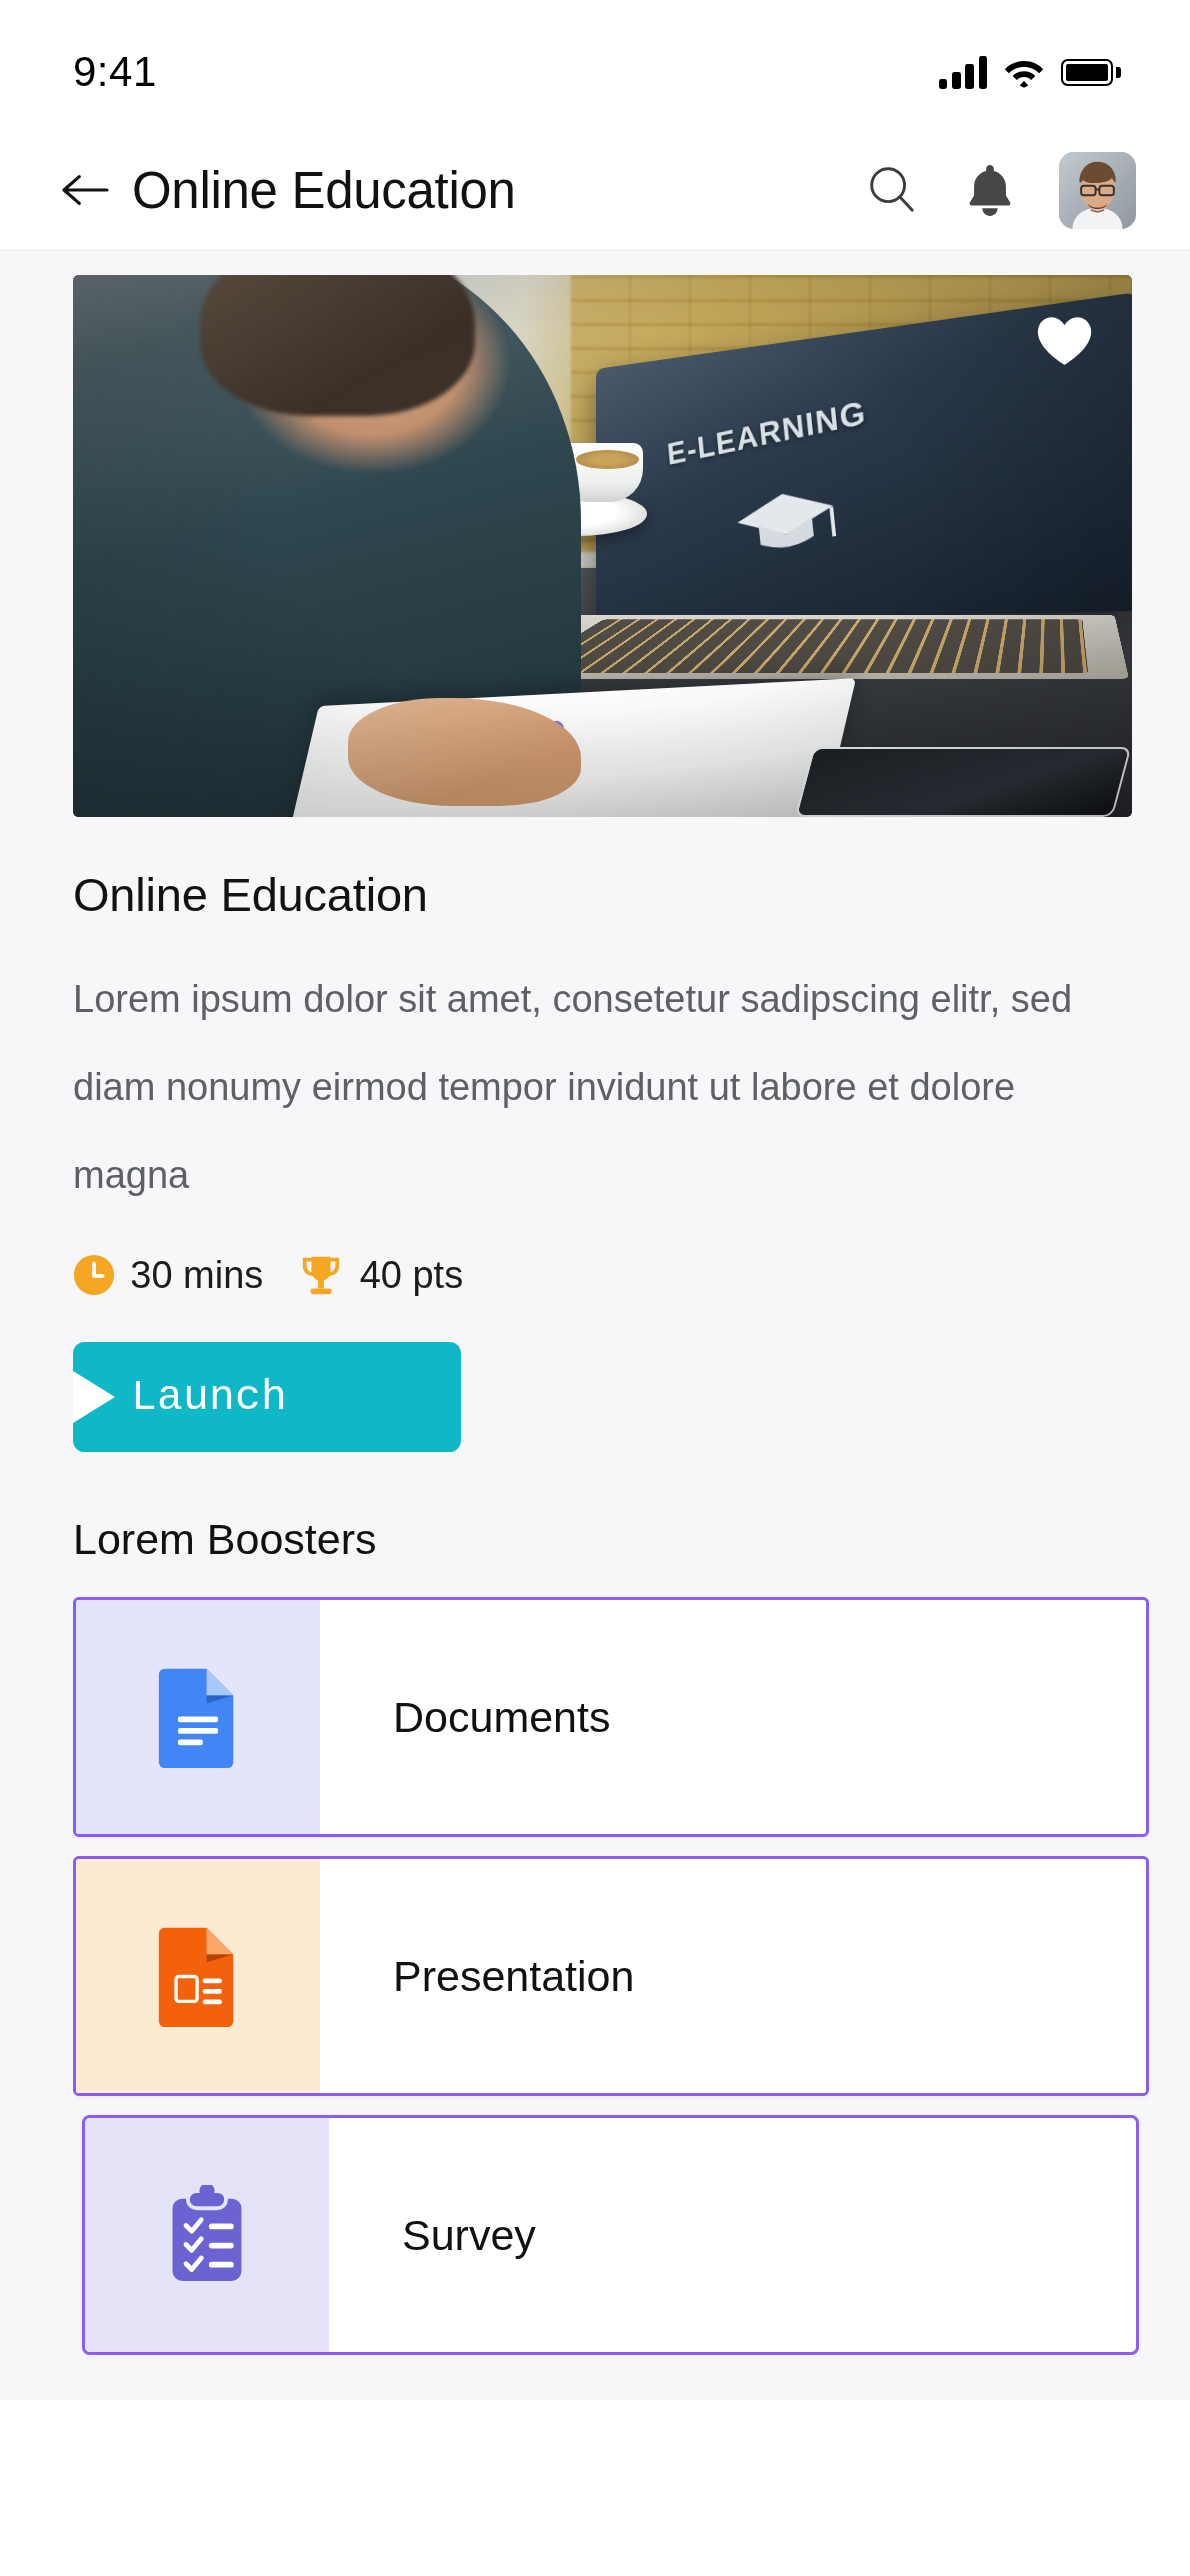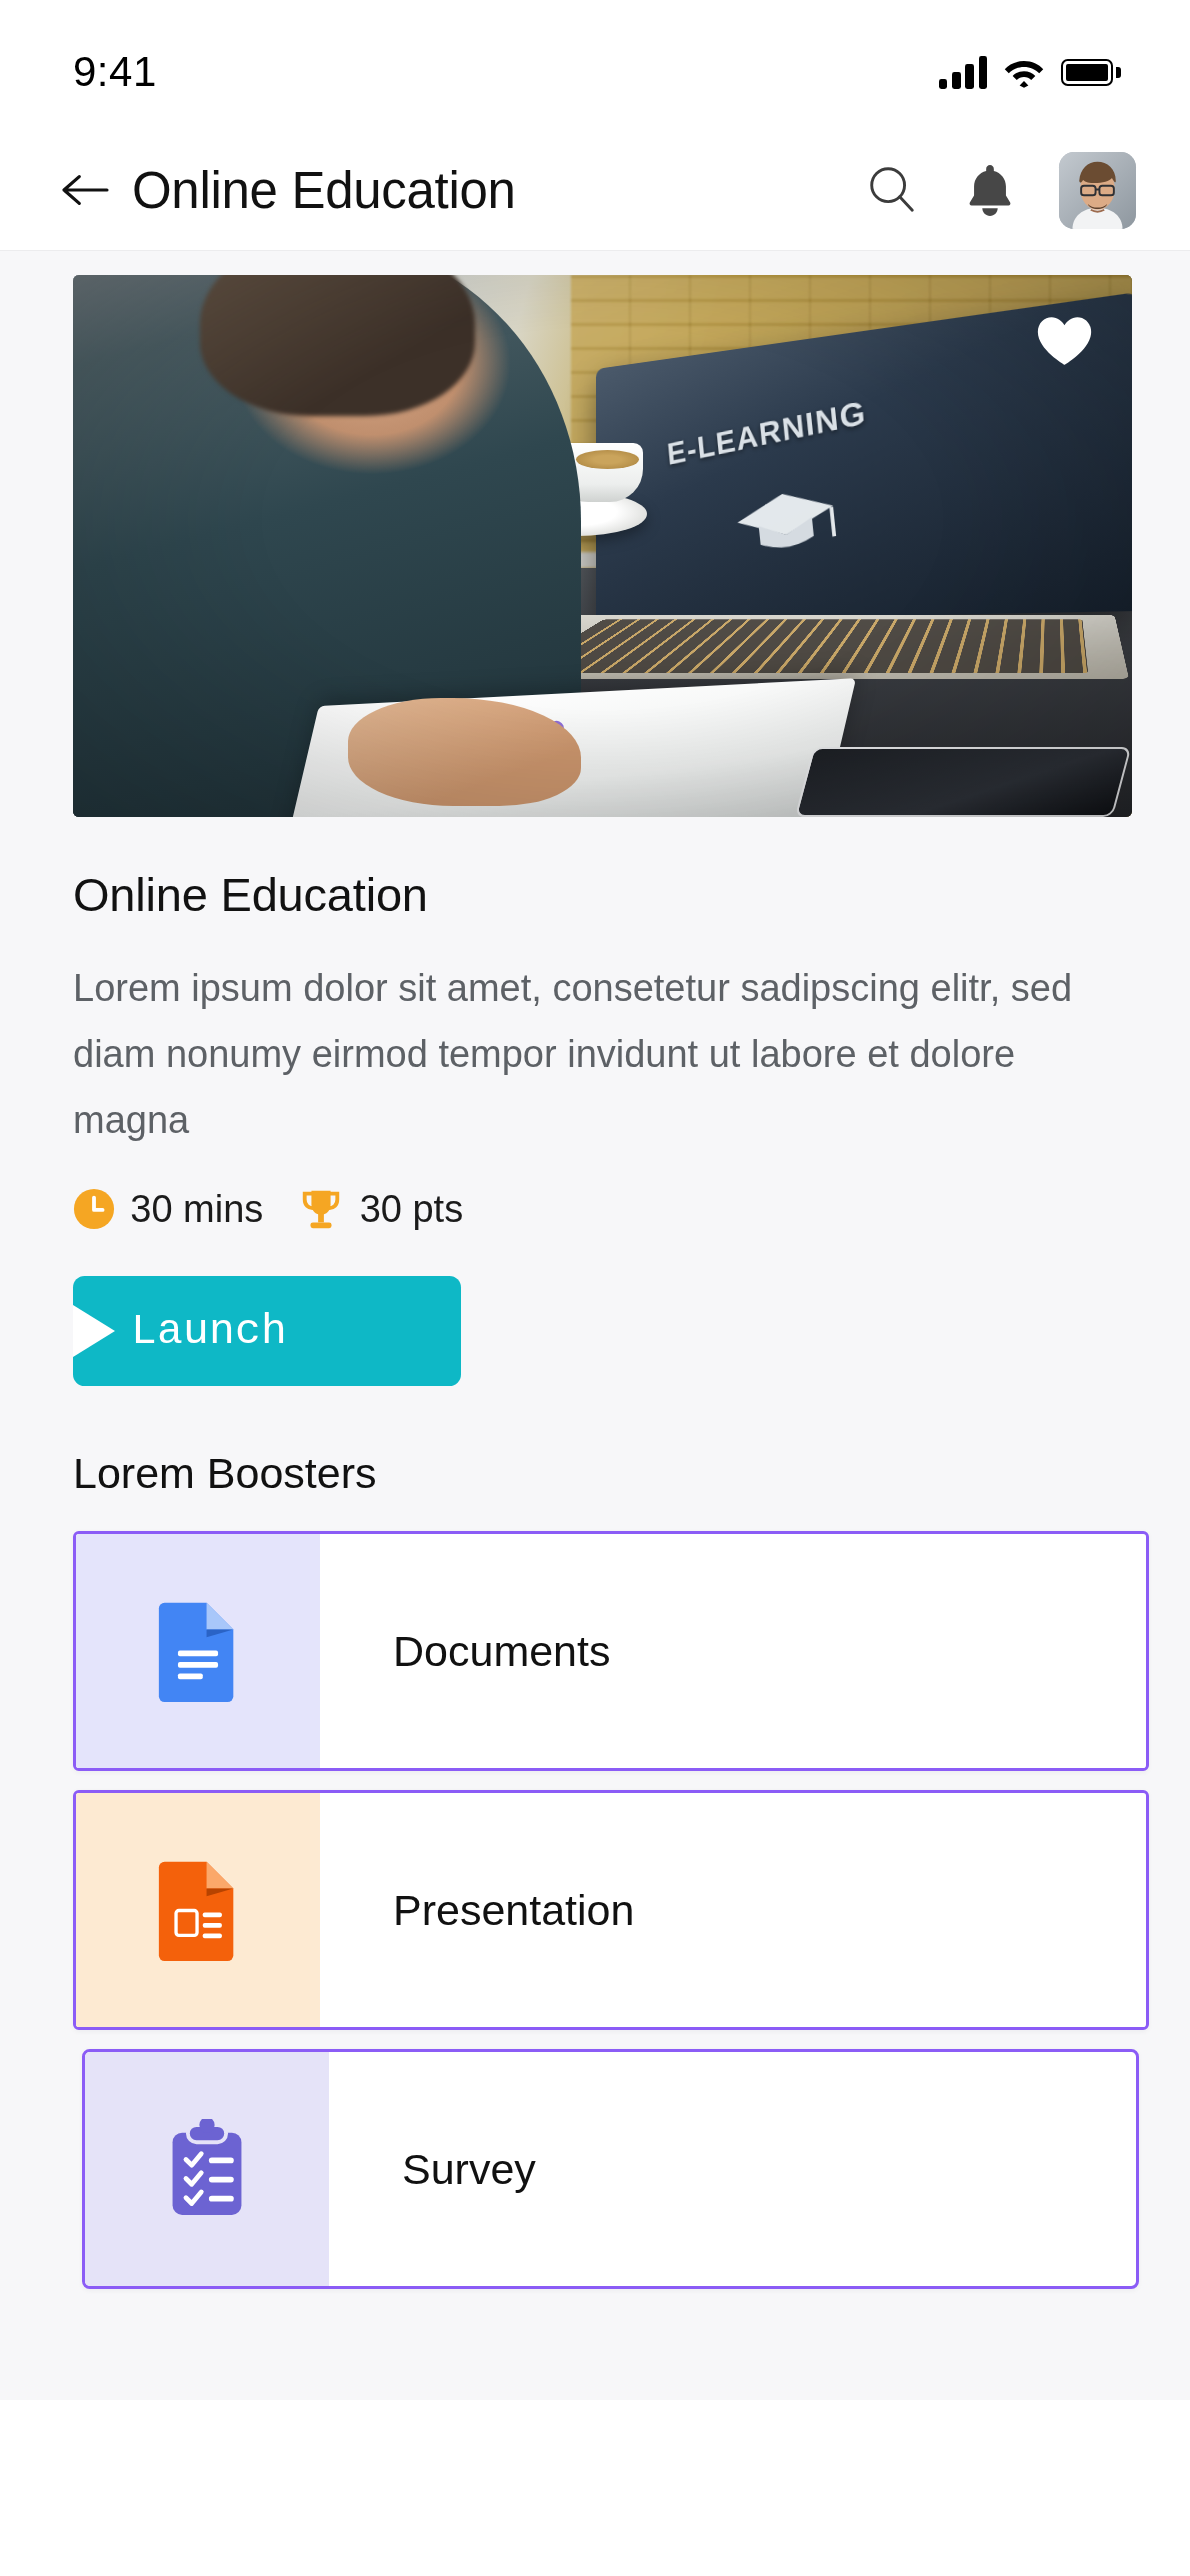--- a/index.html
+++ b/index.html
@@ -263,21 +263,21 @@
   .course-title {
     margin: 50px 73px 0 73px;
     font-size: 47px;
     font-weight: 400;
     color: #121212;
     letter-spacing: -0.2px;
   }
   .course-desc {
     margin: 33px 73px 0 73px;
     font-size: 38px;
-    line-height: 66px;
+    line-height: 88px;
     color: #5d6166;
     font-weight: 400;
     max-width: 1054px;
   }
 
   
   .meta-row {
     margin: 33px 73px 0 73px;
     display: flex;
     align-items: center;
@@ -494,21 +494,21 @@
         <span class="meta-text">30 mins</span>
       </div>
       <div class="meta-item">
         <svg class="trophy-icon" viewBox="0 0 48 48">
           <path d="M14 5 H34 V19 C34 26 29.5 30 24 30 C18.5 30 14 26 14 19 Z" fill="#f5a623"></path>
           <path d="M14 8 H7 v6 c0 6 4 9 8 9" fill="none" stroke="#f5a623" stroke-width="4" stroke-linecap="round"></path>
           <path d="M34 8 h7 v6 c0 6 -4 9 -8 9" fill="none" stroke="#f5a623" stroke-width="4" stroke-linecap="round"></path>
           <rect x="21" y="29" width="6" height="9" fill="#f5a623"></rect>
           <rect x="13" y="38" width="22" height="6" rx="2.5" fill="#f5a623"></rect>
         </svg>
-        <span class="meta-text">30 pts</span>
+        <span class="meta-text">40 pts</span>
       </div>
     </div>
 
     <button class="launch-btn">
       <span class="play-tri"></span>
       <span class="launch-label">Launch</span>
     </button>
 
     <div class="section-title">Lorem Boosters</div>
 

